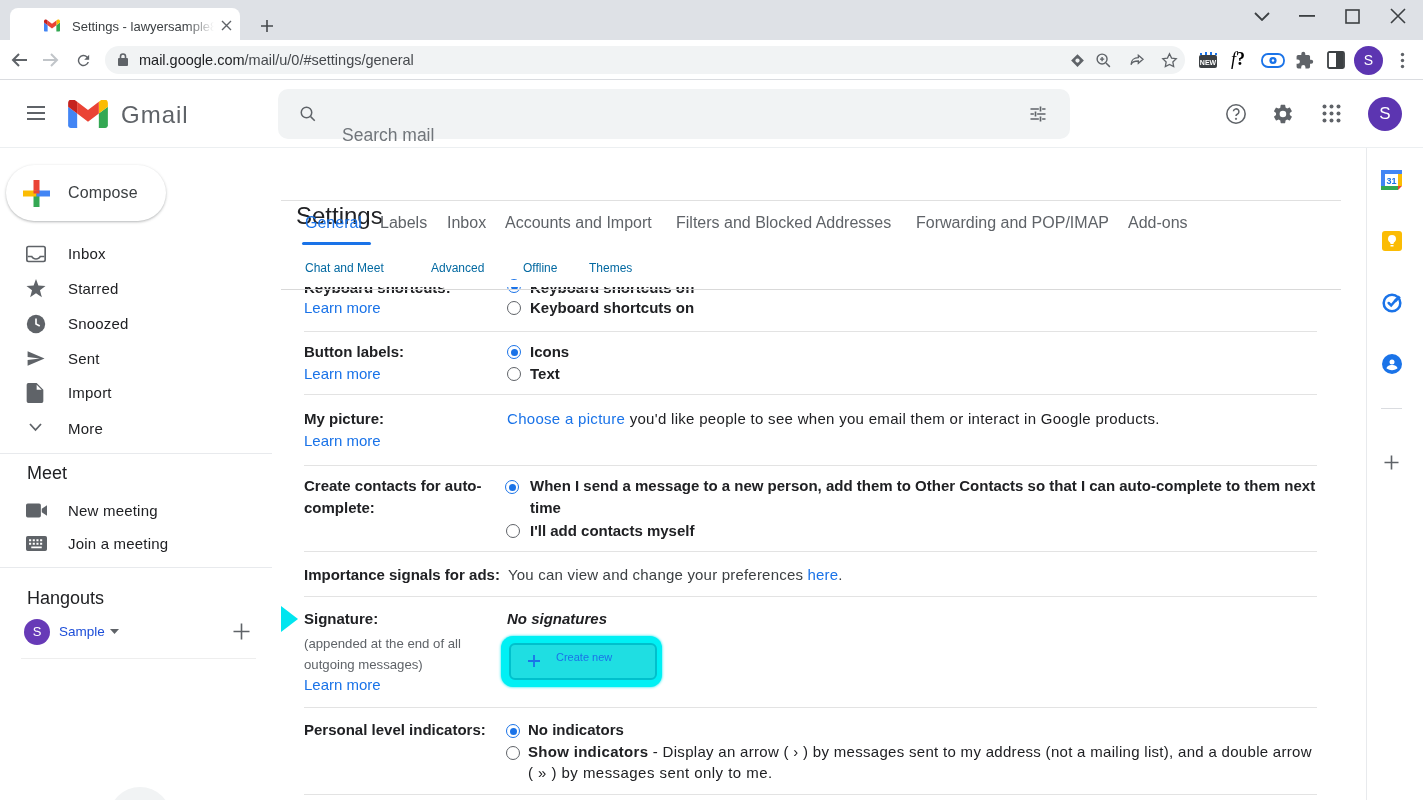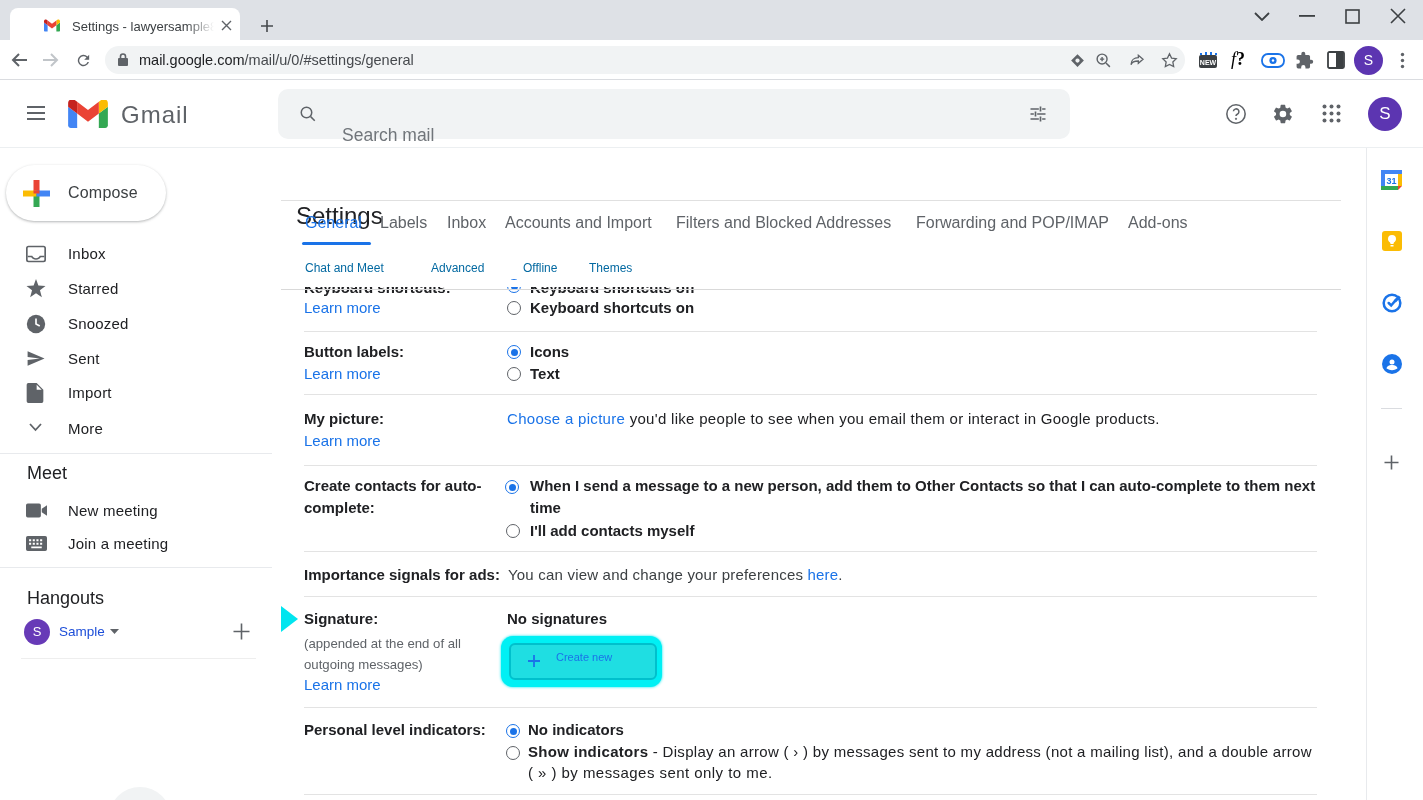--- a/index.html
+++ b/index.html
@@ -304,21 +304,21 @@
 
 <div class="lbl" style="top:564px;">Importance signals for ads:</div>
 <div class="ct" style="left:508px; top:564px; color:#3c4043; letter-spacing:0.2px;">You can view and change your preferences <a class="lnk" href="#">here</a>.</div>
 <div class="hline" style="left:304px; top:596px; width:1013px;"></div>
 
 
 <div class="lbl" style="top:608px;">Signature:</div>
 <div class="ct" style="left:304px; top:633px; font-size:13.2px; color:#5f6368;">(appended at the end of all</div>
 <div class="ct" style="left:304px; top:654px; font-size:13.2px; color:#5f6368;">outgoing messages)</div>
 <div class="ct" style="left:304px; top:674px;"><a class="lnk" href="#">Learn more</a></div>
-<div class="ct b" style="left:507px; top:608px;">No signatures</div>
+<div class="ct b" style="left:507px; top:608px;font-style:italic;">No signatures</div>
 <div id="hlArrow"></div>
 <div id="hlOuter"></div>
 <div id="hlBtn"></div>
 <svg class="abs" style="left:527px; top:654px;" width="14" height="14" viewBox="0 0 14 14" stroke="#1a73e8" stroke-width="1.8">
       <path d="M7 1 V13 M1 7 H13"></path>
     </svg>
 <div id="hlTxt">Create new</div>
 <div class="hline" style="left:304px; top:707px; width:1013px;"></div>
 
 

